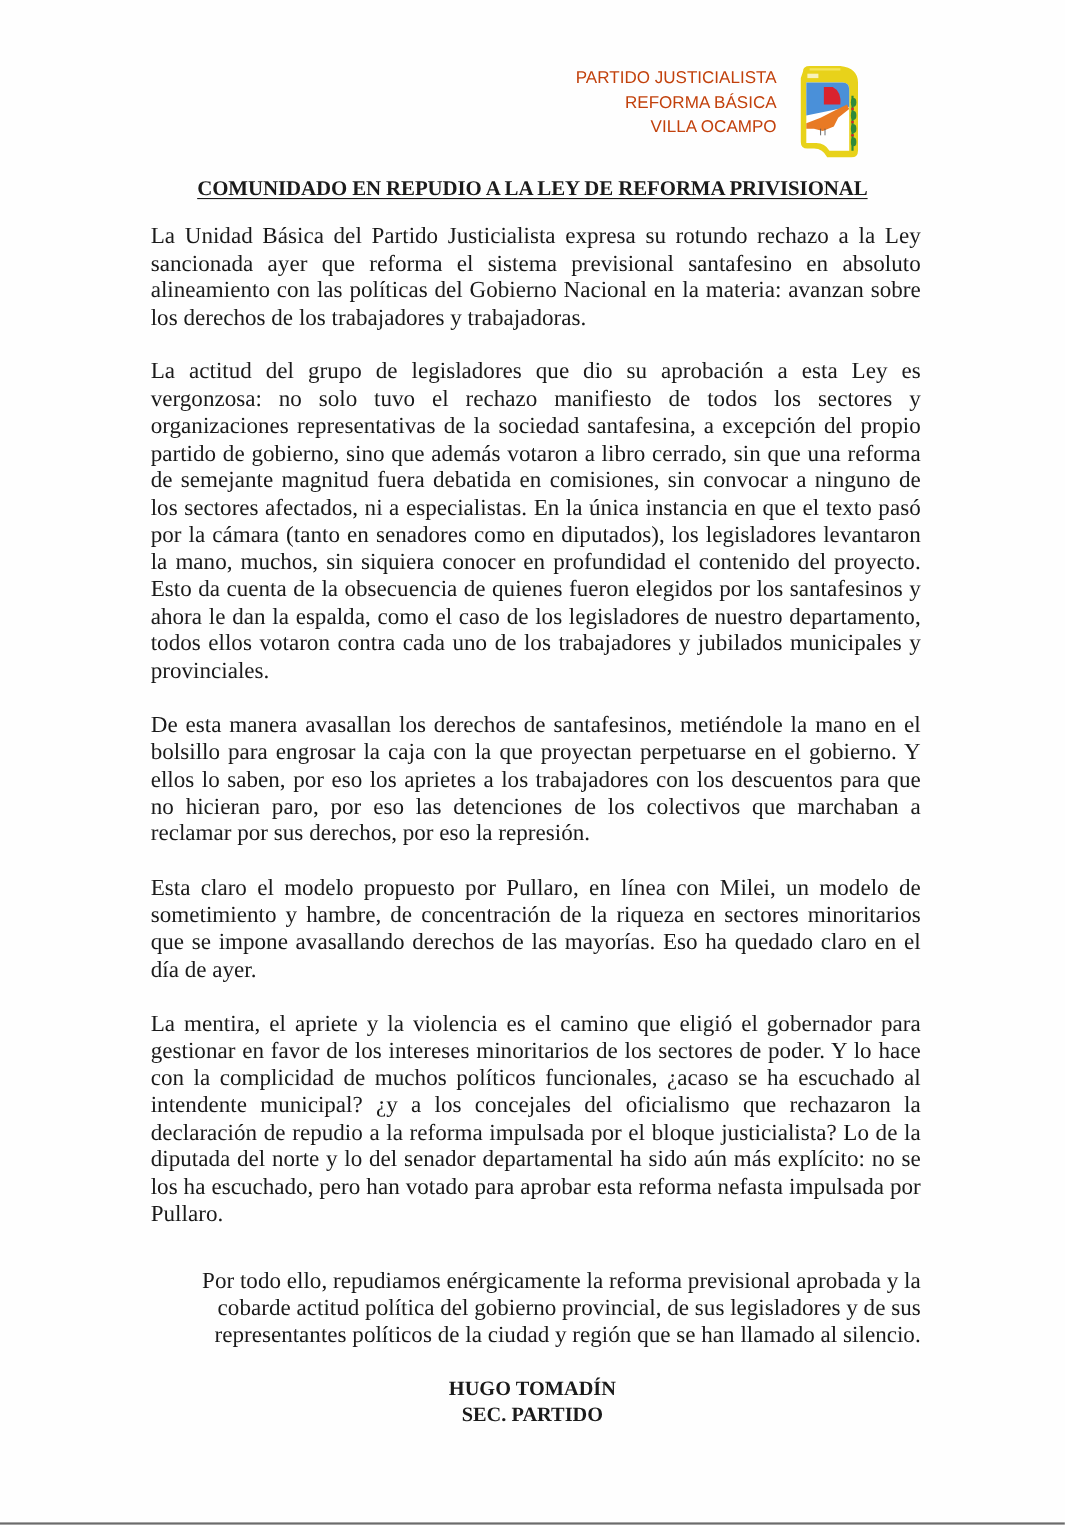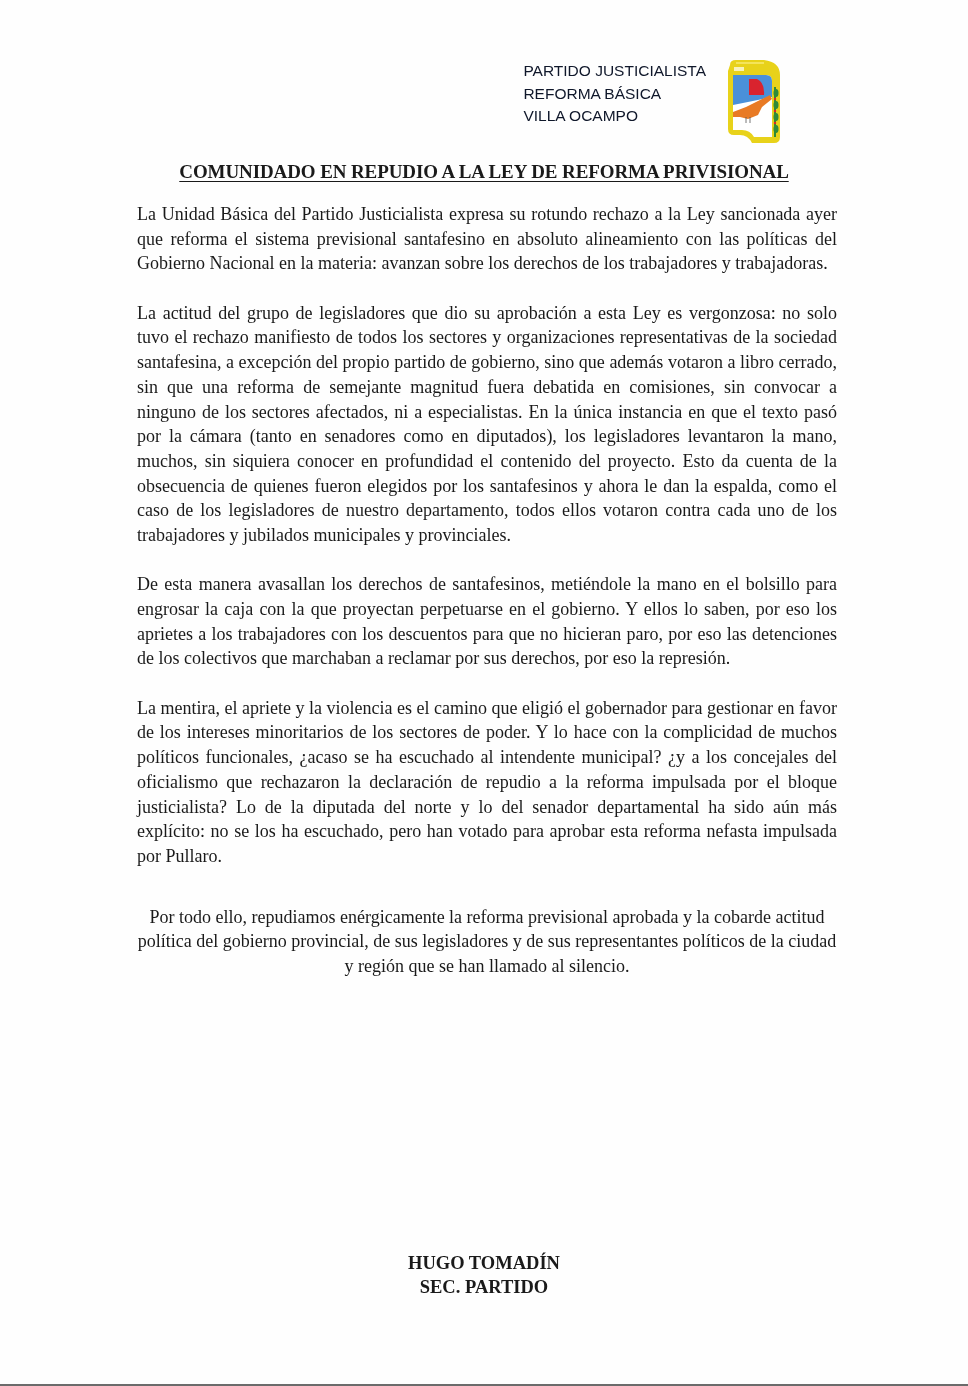--- a/index.html
+++ b/index.html
@@ -2,32 +2,32 @@
 <html><head>
 <meta charset="utf-8">
 <style>
   html, body { margin: 0; padding: 0; }
   body {
     width: 968px; height: 1386px; background: #fefefe; position: relative; overflow: hidden;
     font-family: "Liberation Serif", "DejaVu Serif", serif; color: #1a1a1a;
   }
   .bottom-rule { position: absolute; left: 0; right: 0; bottom: 0; height: 2px; background: #6b6b6b; }
   .letterhead {
-    position: absolute; top: 60px; right: 262px; 
-    font-family: "Liberation Sans", "DejaVu Sans", sans-serif; font-size: 15.5px; line-height: 22.5px; color: #0f172a;
+    position: absolute; top: 60px; right: 262px; text-align: right;
+    font-family: "Liberation Sans", "DejaVu Sans", sans-serif; font-size: 15.5px; line-height: 22.5px; color: #c2410c;
   }
   .logo { position: absolute; left: 724px; top: 57px; width: 60px; height: 90px; }
   .title {
     position: absolute; top: 161px; left: 0; right: 0; text-align: center;
     font-weight: bold; font-size: 19px; text-decoration: underline; text-underline-offset: 3px;
     letter-spacing: -0.1px;
   }
-  .body { position: absolute; top: 202px; left: 137px; width: 700px; font-size: 18px; line-height: 24.7px; }
+  .body { position: absolute; top: 202px; left: 137px; width: 700px; font-size: 21px; line-height: 24.7px; }
   .para { margin: 0 0 24.6px 0; text-align: justify; }
-  .para.last { text-align: center; margin-top: 36px; }
+  .para.last { text-align: right; margin-top: 36px; }
   .signature {
     position: absolute; top: 1252px; left: 0; right: 0; text-align: center;
     font-weight: bold; font-size: 18.5px; line-height: 23.5px;
   }
 </style>
 </head>
 <body>
 
 <div class="letterhead">
   <div>PARTIDO JUSTICIALISTA</div>
@@ -60,20 +60,21 @@
   <path d="M12 6 L40 6" stroke="#f4e45a" stroke-width="2"></path>
   <rect x="10" y="10" width="10" height="4" fill="#ffffff" opacity="0.7"></rect>
 </svg>
 
 <div class="title">COMUNIDADO EN REPUDIO A LA LEY DE REFORMA PRIVISIONAL</div>
 
 <div class="body">
   <p class="para">La Unidad Básica del Partido Justicialista expresa su rotundo rechazo a la Ley sancionada ayer que reforma el sistema previsional santafesino en absoluto alineamiento con las políticas del Gobierno Nacional en la materia: avanzan sobre los derechos de los trabajadores y trabajadoras.</p>
   <p class="para">La actitud del grupo de legisladores que dio su aprobación a esta Ley es vergonzosa: no solo tuvo el rechazo manifiesto de todos los sectores y organizaciones representativas de la sociedad santafesina, a excepción del propio partido de gobierno, sino que además votaron a libro cerrado, sin que una reforma de semejante magnitud fuera debatida en comisiones, sin convocar a ninguno de los sectores afectados, ni a especialistas. En la única instancia en que el texto pasó por la cámara (tanto en senadores como en diputados), los legisladores levantaron la mano, muchos, sin siquiera conocer en profundidad el contenido del proyecto. Esto da cuenta de la obsecuencia de quienes fueron elegidos por los santafesinos y ahora le dan la espalda, como el caso de los legisladores de nuestro departamento, todos ellos votaron contra cada uno de los trabajadores y jubilados municipales y provinciales.</p>
   <p class="para">De esta manera avasallan los derechos de santafesinos, metiéndole la mano en el bolsillo para engrosar la caja con la que proyectan perpetuarse en el gobierno. Y ellos lo saben, por eso los aprietes a los trabajadores con los descuentos para que no hicieran paro, por eso las detenciones de los colectivos que marchaban a reclamar por sus derechos, por eso la represión.</p>
+  <p class="para">Esta claro el modelo propuesto por Pullaro, en línea con Milei, un modelo de sometimiento y hambre, de concentración de la riqueza en sectores minoritarios que se impone avasallando derechos de las mayorías. Eso ha quedado claro en el día de ayer.</p>
   <p class="para">La mentira, el apriete y la violencia es el camino que eligió el gobernador para gestionar en favor de los intereses minoritarios de los sectores de poder. Y lo hace con la complicidad de muchos políticos funcionales, ¿acaso se ha escuchado al intendente municipal? ¿y a los concejales del oficialismo que rechazaron la declaración de repudio a la reforma impulsada por el bloque justicialista? Lo de la diputada del norte y lo del senador departamental ha sido aún más explícito: no se los ha escuchado, pero han votado para aprobar esta reforma nefasta impulsada por Pullaro.</p>
   <p class="para last">Por todo ello, repudiamos enérgicamente la reforma previsional aprobada y la cobarde actitud política del gobierno provincial, de sus legisladores y de sus representantes políticos de la ciudad y región que se han llamado al silencio.</p>
 </div>
 
 <div class="signature">
   <div>HUGO TOMADÍN</div>
   <div>SEC. PARTIDO</div>
 </div>
 
 <div class="bottom-rule"></div>

